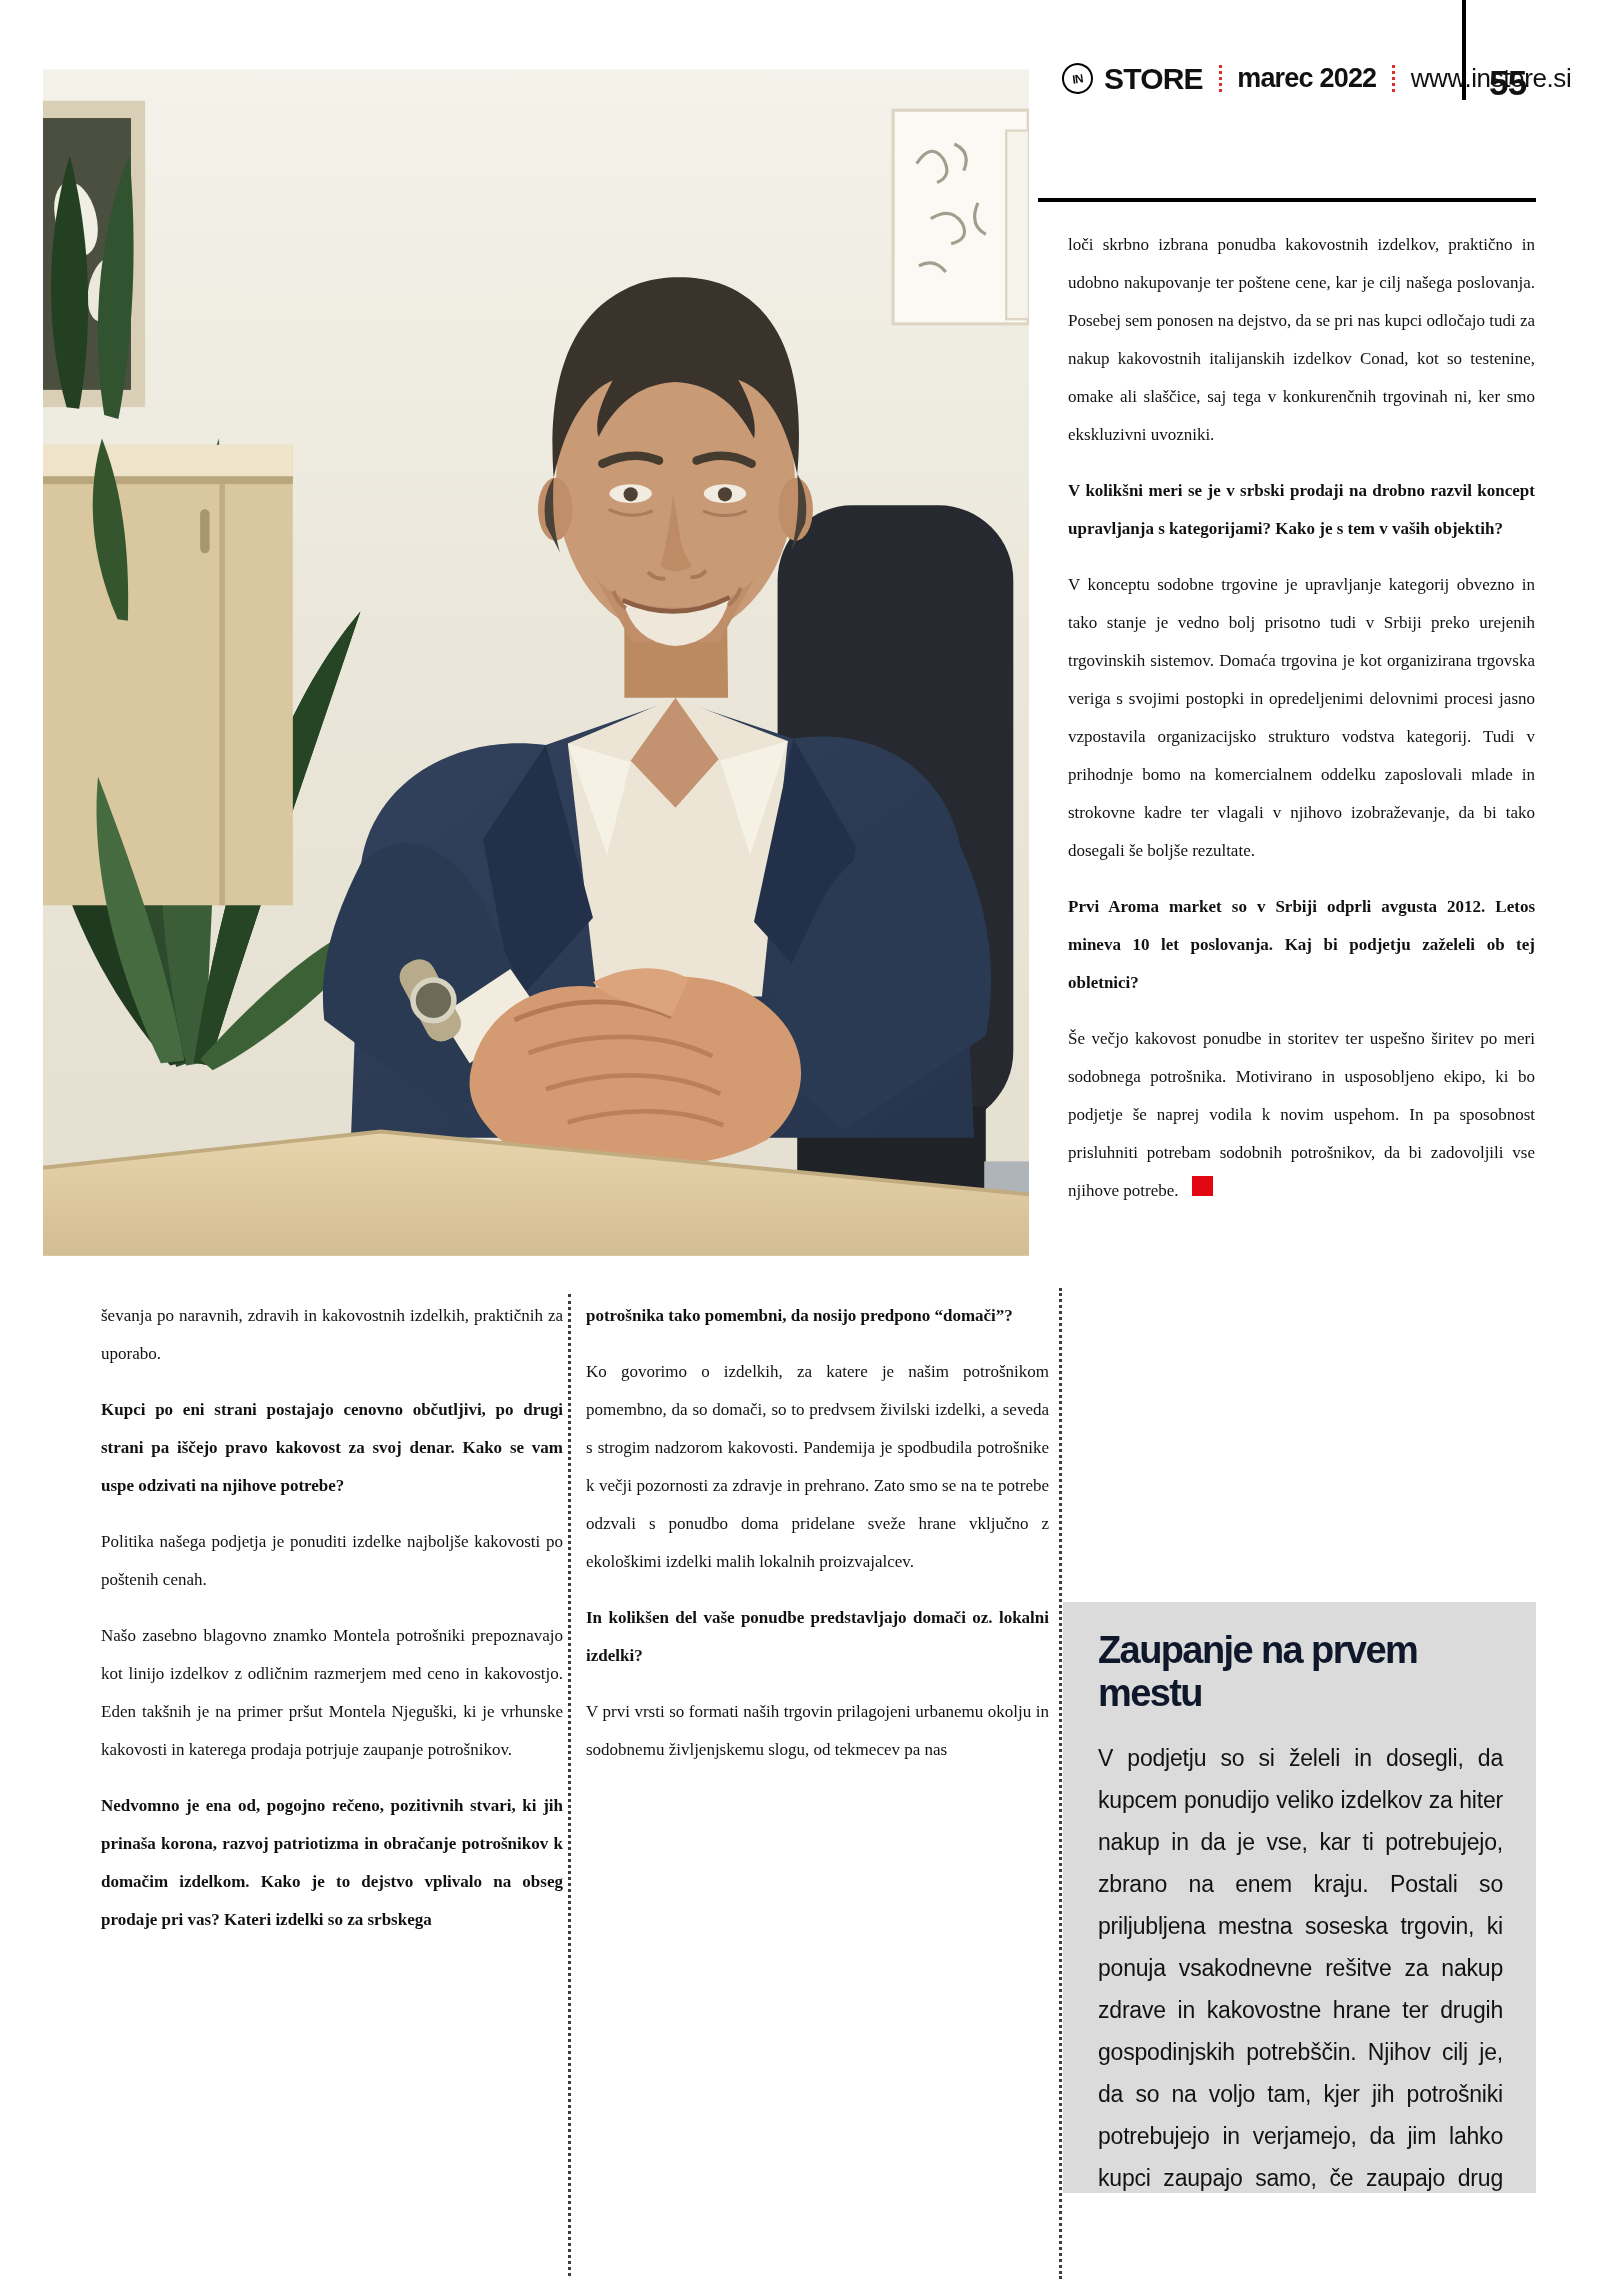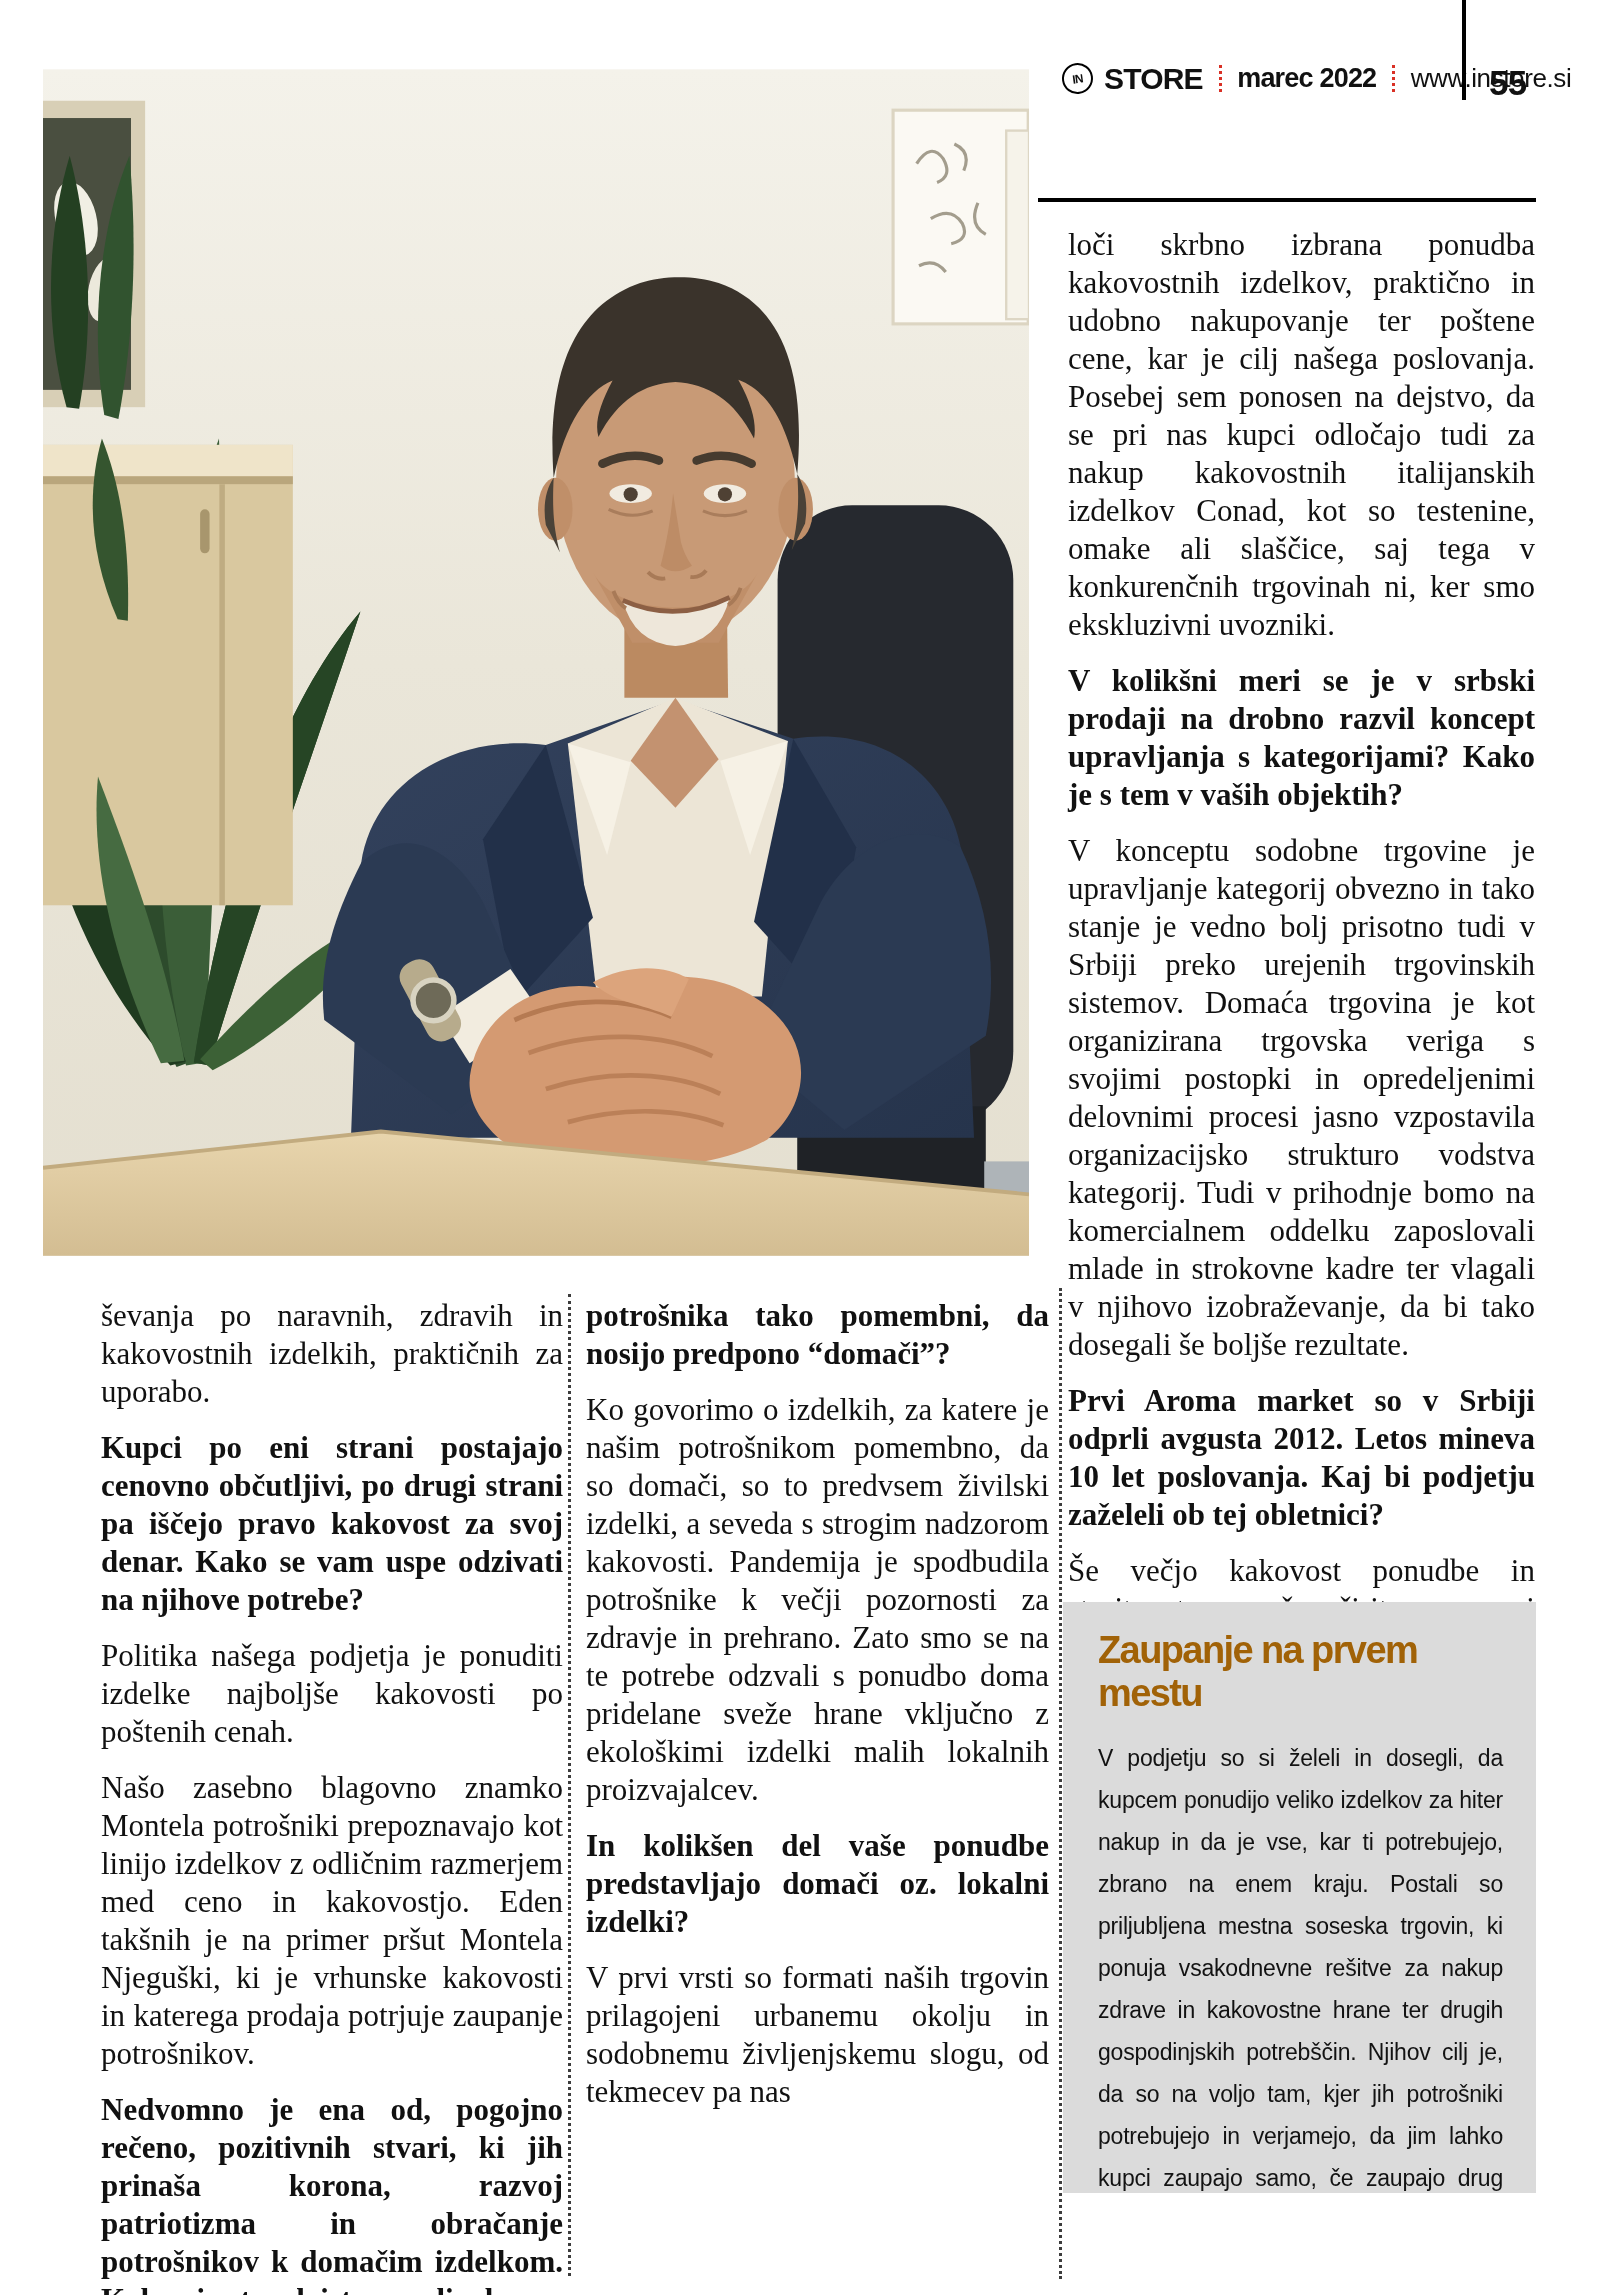--- a/index.html
+++ b/index.html
@@ -21,32 +21,32 @@
   .page-number{position:absolute;left:1489px;top:63px;width:79px;text-align:left;
     font-family:"Liberation Sans",sans-serif;font-weight:bold;font-size:35px;letter-spacing:-0.8px;}
   
   .photo{position:absolute;left:43px;top:69px;width:986px;height:1187px;}
   
   .top-rule{position:absolute;left:1038px;top:198px;width:498px;height:3.9px;background:#000;}
   .vdots{position:absolute;width:0;border-left:3.1px dotted #3c3c3c;}
   .vdots.g1{left:568px;top:1294px;height:982px;}
   .vdots.g2{left:1059px;top:1288px;height:991px;}
   
-  .col{position:absolute;font-size:31px;line-height:38px;}
+  .col{position:absolute;font-size:17px;line-height:38px;}
   .col p{margin:0 0 18px 0;text-align:justify;}
   .col p:last-child{margin-bottom:0;}
   .col p.q{font-weight:bold;}
   .col1{left:101px;top:1297px;width:462px;}
   .col2{left:586px;top:1297px;width:463px;}
   .col3{left:1068px;top:226px;width:467px;}
   .endmark{display:inline-block;width:20.4px;height:20.4px;margin-left:14px;vertical-align:baseline;}
   
   .graybox{position:absolute;left:1063px;top:1602px;width:473px;height:591px;box-sizing:border-box;
     padding:27px 33px 23.6px 35px;font-family:"Liberation Sans",sans-serif;overflow:hidden;}
-  .graybox h2{margin:0 0 22px 0;font-size:38px;letter-spacing:-1.6px;font-weight:bold;color:#a16207;}
+  .graybox h2{margin:0 0 22px 0;font-size:38px;letter-spacing:-1.6px;font-weight:bold;color:#0f172a;}
   .graybox p{margin:0;font-size:23px;line-height:42px;text-align:justify;letter-spacing:-0.2px;color:#121212;}
 </style>
 </head>
 <body>
 
 <div class="masthead">
   <span class="logo-circle">IN</span>
   <span class="brand">STORE</span>
   <span class="red-dots" style="border-left-color: rgb(217, 48, 37);"></span>
   <span class="issue">marec 2022</span>

